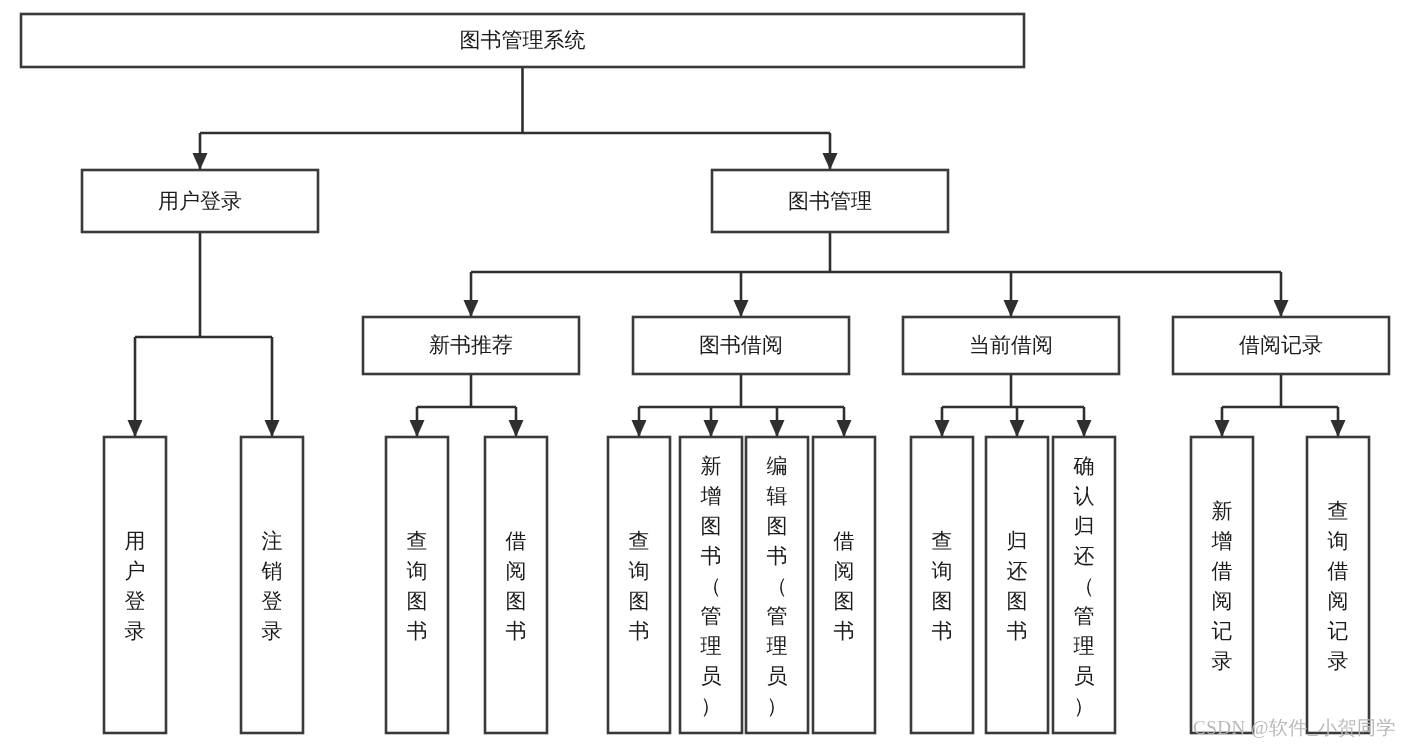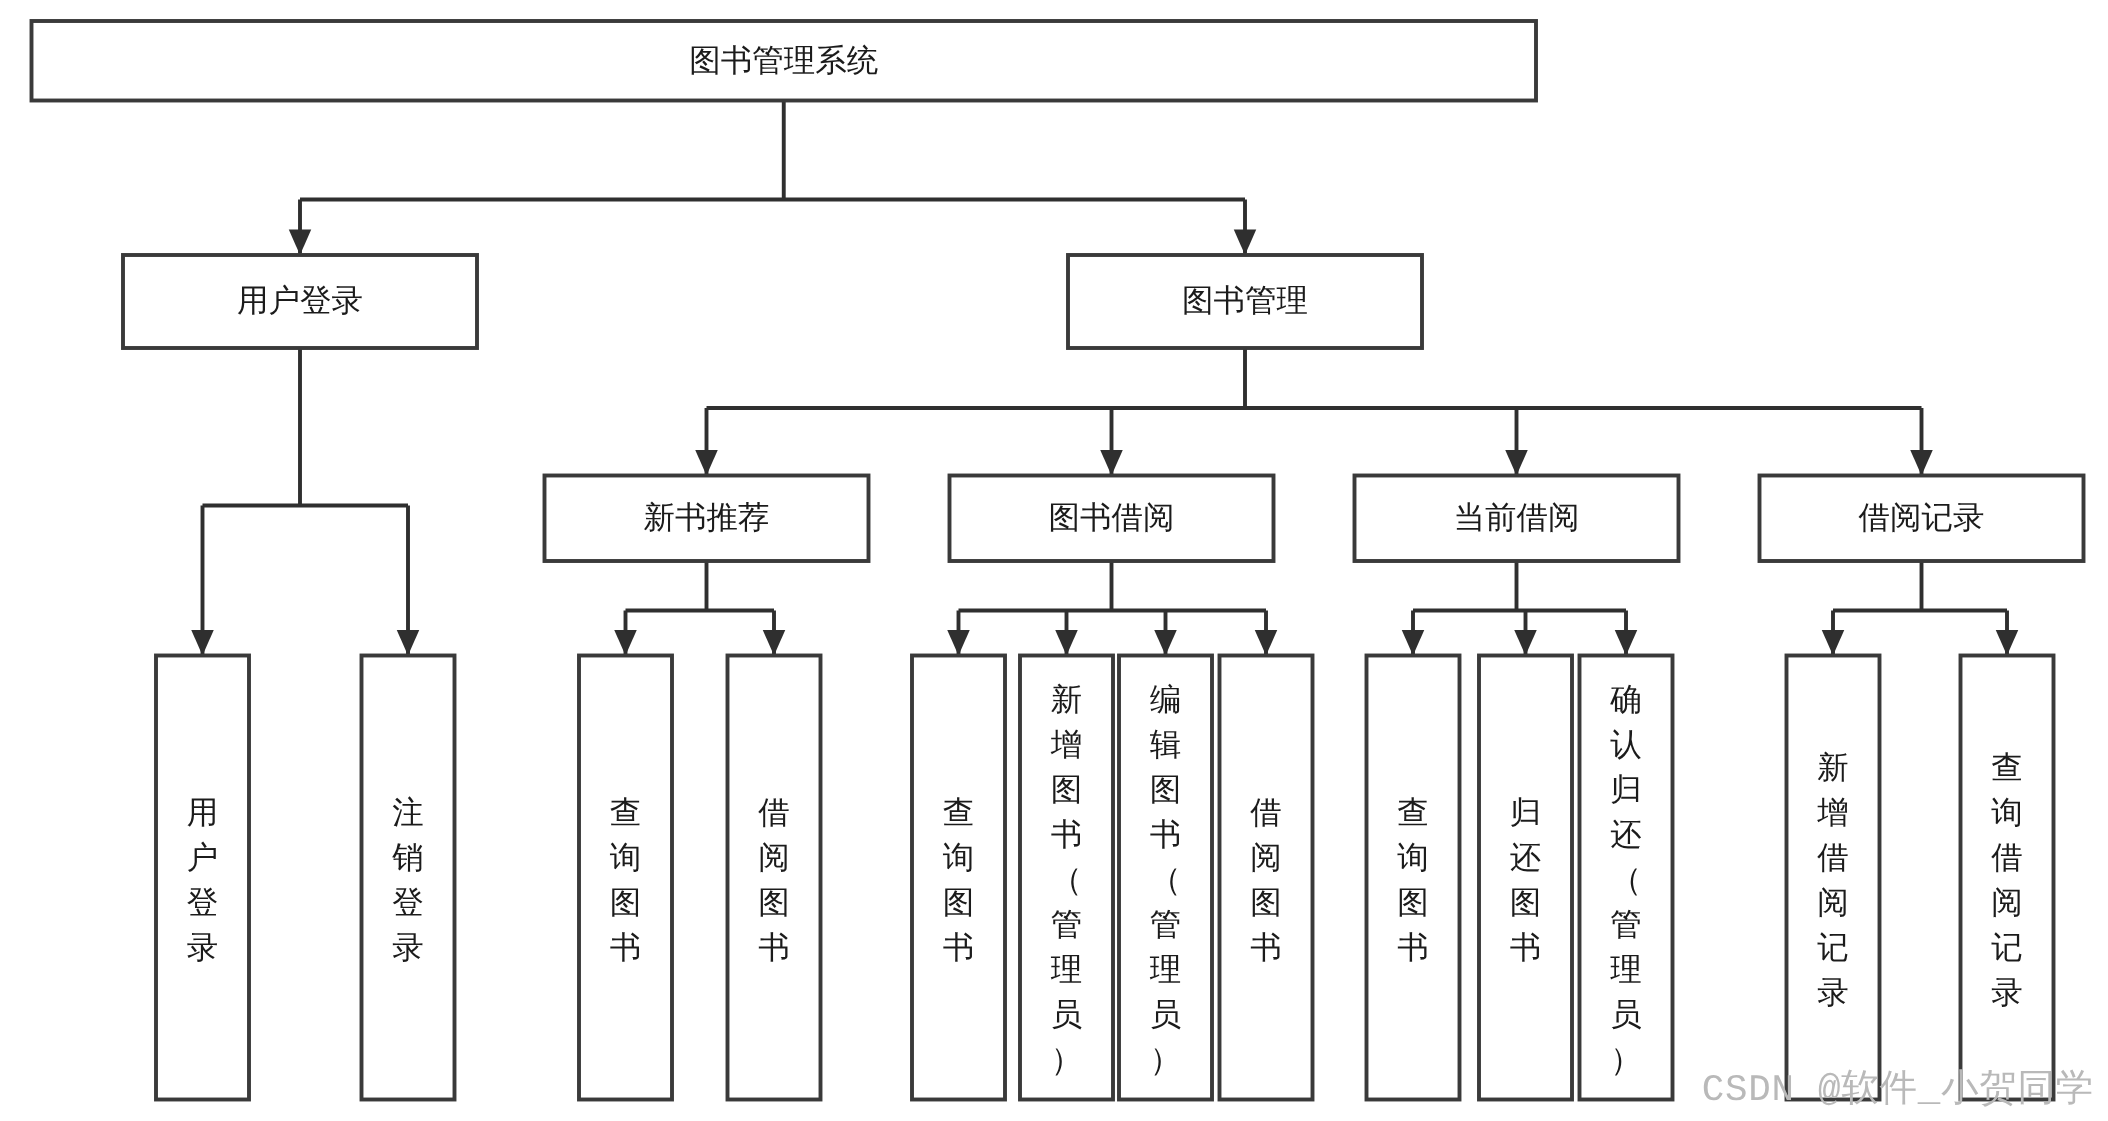--- a/index.html
+++ b/index.html
@@ -52,22 +52,22 @@
     stroke-linecap: butt;
   }
   .edge-arrow {
     fill: #2f2f2f;
     stroke: none;
   }
   .watermark {
     position: absolute;
     right: 10px;
     bottom: 6px;
-    font-family: Liberation Mono, monospace;
-    font-size: 25px;
+    font-family: Liberation Serif, serif;
+    font-size: 19px;
     color: #b9b9b9;
     letter-spacing: 0.5px;
     white-space: nowrap;
     user-select: none;
   }
 </style>
 </head>
 <body>
 
 <div id="diagram-root">

